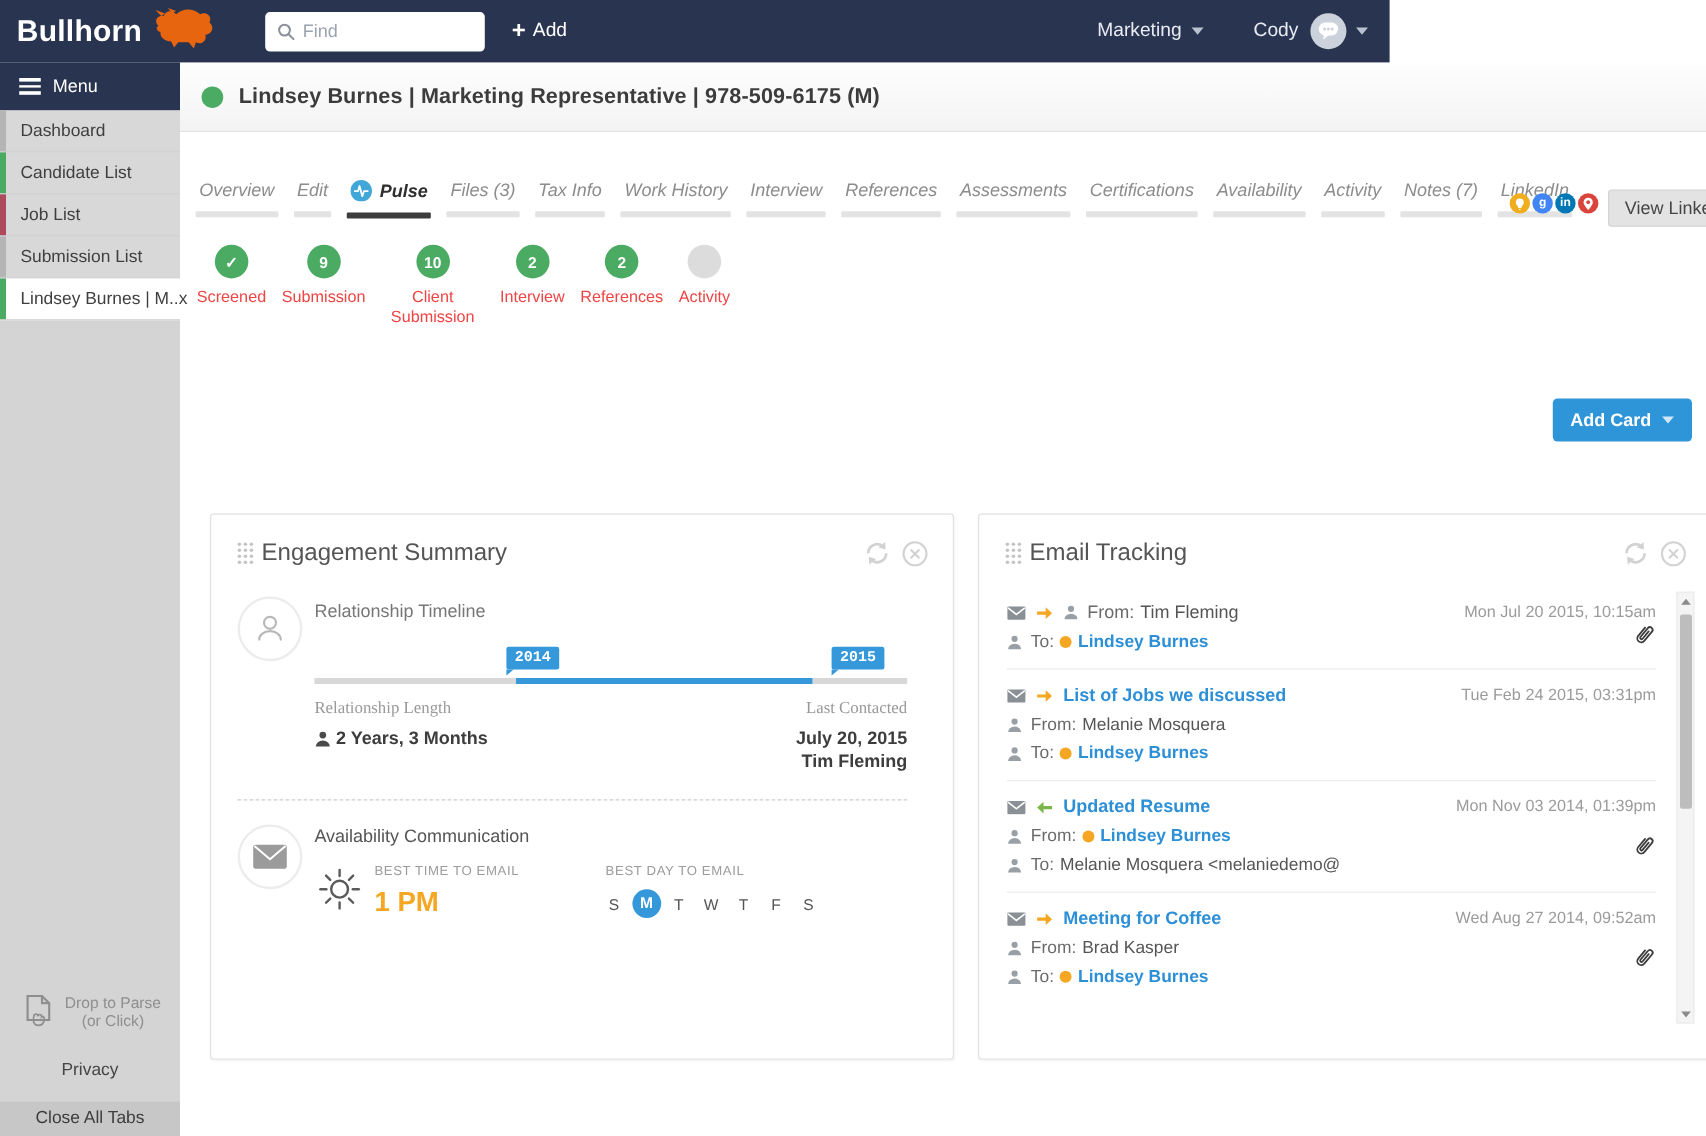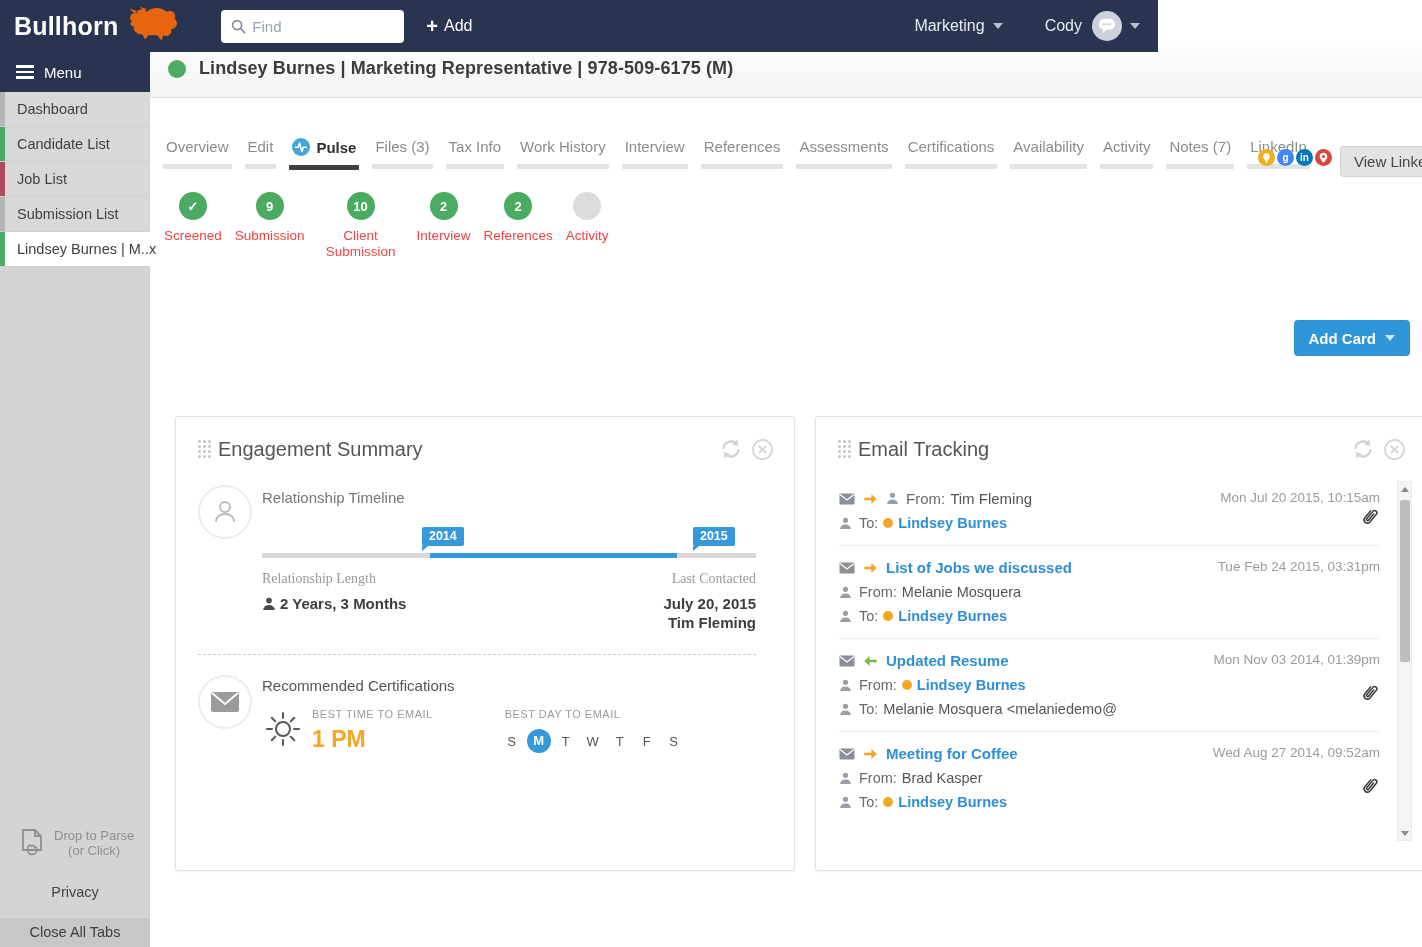--- a/index.html
+++ b/index.html
@@ -31,34 +31,34 @@
   .side-item .strip { position:absolute; left:0; top:0; width:5px; height:100%; }
   .side-item .lbl { margin-left:17px; white-space:nowrap; }
   .side-item.active { background:#fff; }
   .side-bottom { position:absolute; bottom:0; left:0; width:100%; }
   .parse-row { display:flex; align-items:center; padding:0 0 0 20px; color:#8f8f8f; font-size:13px; line-height:15px; margin-bottom:26px; cursor:pointer; }
   .parse-text { margin-left:8px; text-align:center; }
   .privacy { text-align:center; font-size:14.5px; color:#454545; margin-bottom:18px; cursor:pointer; }
   .close-band { height:29px; background:#c7c7c7; text-align:center; font-size:14.5px; color:#3d3d3d; line-height:29px; cursor:pointer; }
 
   
-  .main { position:absolute; top:40px; left:150px; width:1272px; height:697px; background:#fff; }
+  .main { position:absolute; top:52px; left:150px; width:1272px; height:697px; background:#fff; }
   .record-header { height:58px; background:linear-gradient(#fefefe,#f3f3f3); border-bottom:1px solid #e2e2e2; display:flex; align-items:center; }
   .status-dot { width:18px; height:18px; border-radius:50%; margin-left:18px; }
   .record-title { margin-left:13px; font-size:18px; font-weight:bold; color:#3c3c3c; letter-spacing:.1px; }
 
   .content { position:relative; height:836px; }
 
   
   .quick-links { position:absolute; top:11px; right:90px; display:flex; gap:2px; }
   .ql-icon { width:17px; height:17px; border-radius:50%; display:flex; align-items:center; justify-content:center; color:#fff; font-size:10px; font-weight:bold; cursor:pointer; }
   .view-linked-btn { position:absolute; top:8px; right:-48px; width:130px; height:31px; background:#e3e3e3; border:1px solid #d4d4d4; border-radius:3px; font-size:15px; color:#454545; text-align:left; padding-left:13px; line-height:29px; cursor:pointer; white-space:nowrap; overflow:hidden; }
 
   
-  .tabs { display:flex; margin:40px 0 0 13px; }
+  .tabs { display:flex; margin:40px 0 0 13px;font-style:italic; }
   .tab { margin-right:13px; cursor:pointer; text-align:center; }
   .tab .trow { display:flex; align-items:center; justify-content:center; font-size:15px; color:#8c8c8c; padding:0 3px 9px; }
   .tab.active .trow { color:#2f2f2f; font-weight:bold; }
   .tab .underline { height:5px; background:#e3e3e3; border-radius:1px; }
   .tab.active .underline { background:#3d3d3d; }
   .tab .picon { margin-right:6px; display:flex; }
 
   
   .pipeline { display:flex; margin:22px 0 0 14px; align-items:flex-start; }
   .stage { text-align:center; margin-right:13px; }
@@ -80,21 +80,21 @@
   .card-title { font-size:20px; color:#555; }
   .card-icons { margin-left:auto; display:flex; align-items:center; gap:8px; }
   .card-icons .cico { cursor:pointer; display:flex; }
 
   
   .eng-body { padding:14px 38px 0 22px; }
   .eng-row { display:flex; }
   .big-circle { width:54px; height:54px; border-radius:50%; border:2px solid #ececec; flex:none; display:flex; align-items:center; justify-content:center; }
   .eng-right { flex:1; margin-left:10px; padding-top:4px; }
   .sec-label { font-size:15px; color:#777; }
-  .timeline { position:relative; height:48px; margin-top:4px; }
+  .timeline { position:relative; height:48px; margin-top:4px;font-family:Liberation Mono, monospace; }
   .tl-bar { position:absolute; bottom:0; left:0; right:0; height:5px; background:#d8d8d8; }
   .tl-fill { position:absolute; bottom:0; left:34%; width:50%; height:5px; background:#3498db; }
   .year-tag { position:absolute; bottom:12px; background:#3498db; color:#fff; font-size:12.5px; font-weight:bold; padding:2px 7px 3px; border-radius:2px; }
   .year-tag:after { content:""; position:absolute; left:0; bottom:-5px; width:0; height:0; border-top:5px solid #3498db; border-right:6px solid transparent; }
   .tag-2014 { left:calc(34% - 8px); }
   .tag-2015 { left:calc(84% - 8px);margin-left:24px; }
   .tl-info { display:flex; justify-content:space-between; margin-top:13px; }
   .tli-label { font-size:14px; color:#999;font-family:Liberation Serif, serif; }
   .tli-value { font-size:15px; font-weight:bold; color:#3d3d3d; margin-top:7px; line-height:19px; display:flex; align-items:center; }
   .tli-right { text-align:right; }
@@ -470,21 +470,21 @@
           </div>
           <div class="dashed-div"></div>
           <div class="eng-row">
             <span class="big-circle">
               <svg width="30" height="22" viewBox="0 0 30 22">
                   <rect x="1" y="1" width="28" height="20" rx="2" fill="#9b9b9b"></rect>
                   <polyline points="2,2 15,13 28,2" fill="none" stroke="#fff" stroke-width="1.8"></polyline>
                 </svg>
             </span>
             <div class="comm-right">
-              <div class="sec-label" style="color:#555">Recommended Certifications</div>
+              <div class="sec-label" style="color:#555">Availability Communication</div>
               <div class="comm-row">
                 <span class="sun-wrap">
                   <svg width="38" height="38" viewBox="0 0 38 38">
                     <circle cx="19" cy="19" r="7" fill="none" stroke="#5a5a5a" stroke-width="2"></circle>
                     <g stroke="#5a5a5a" stroke-width="2" stroke-linecap="round">
                       <line x1="19" y1="3" x2="19" y2="8"></line>
                         <line x1="19" y1="30" x2="19" y2="35"></line>
                       <line x1="3" y1="19" x2="8" y2="19"></line>
                         <line x1="30" y1="19" x2="35" y2="19"></line>
                       <line x1="7.7" y1="7.7" x2="11.2" y2="11.2"></line>

